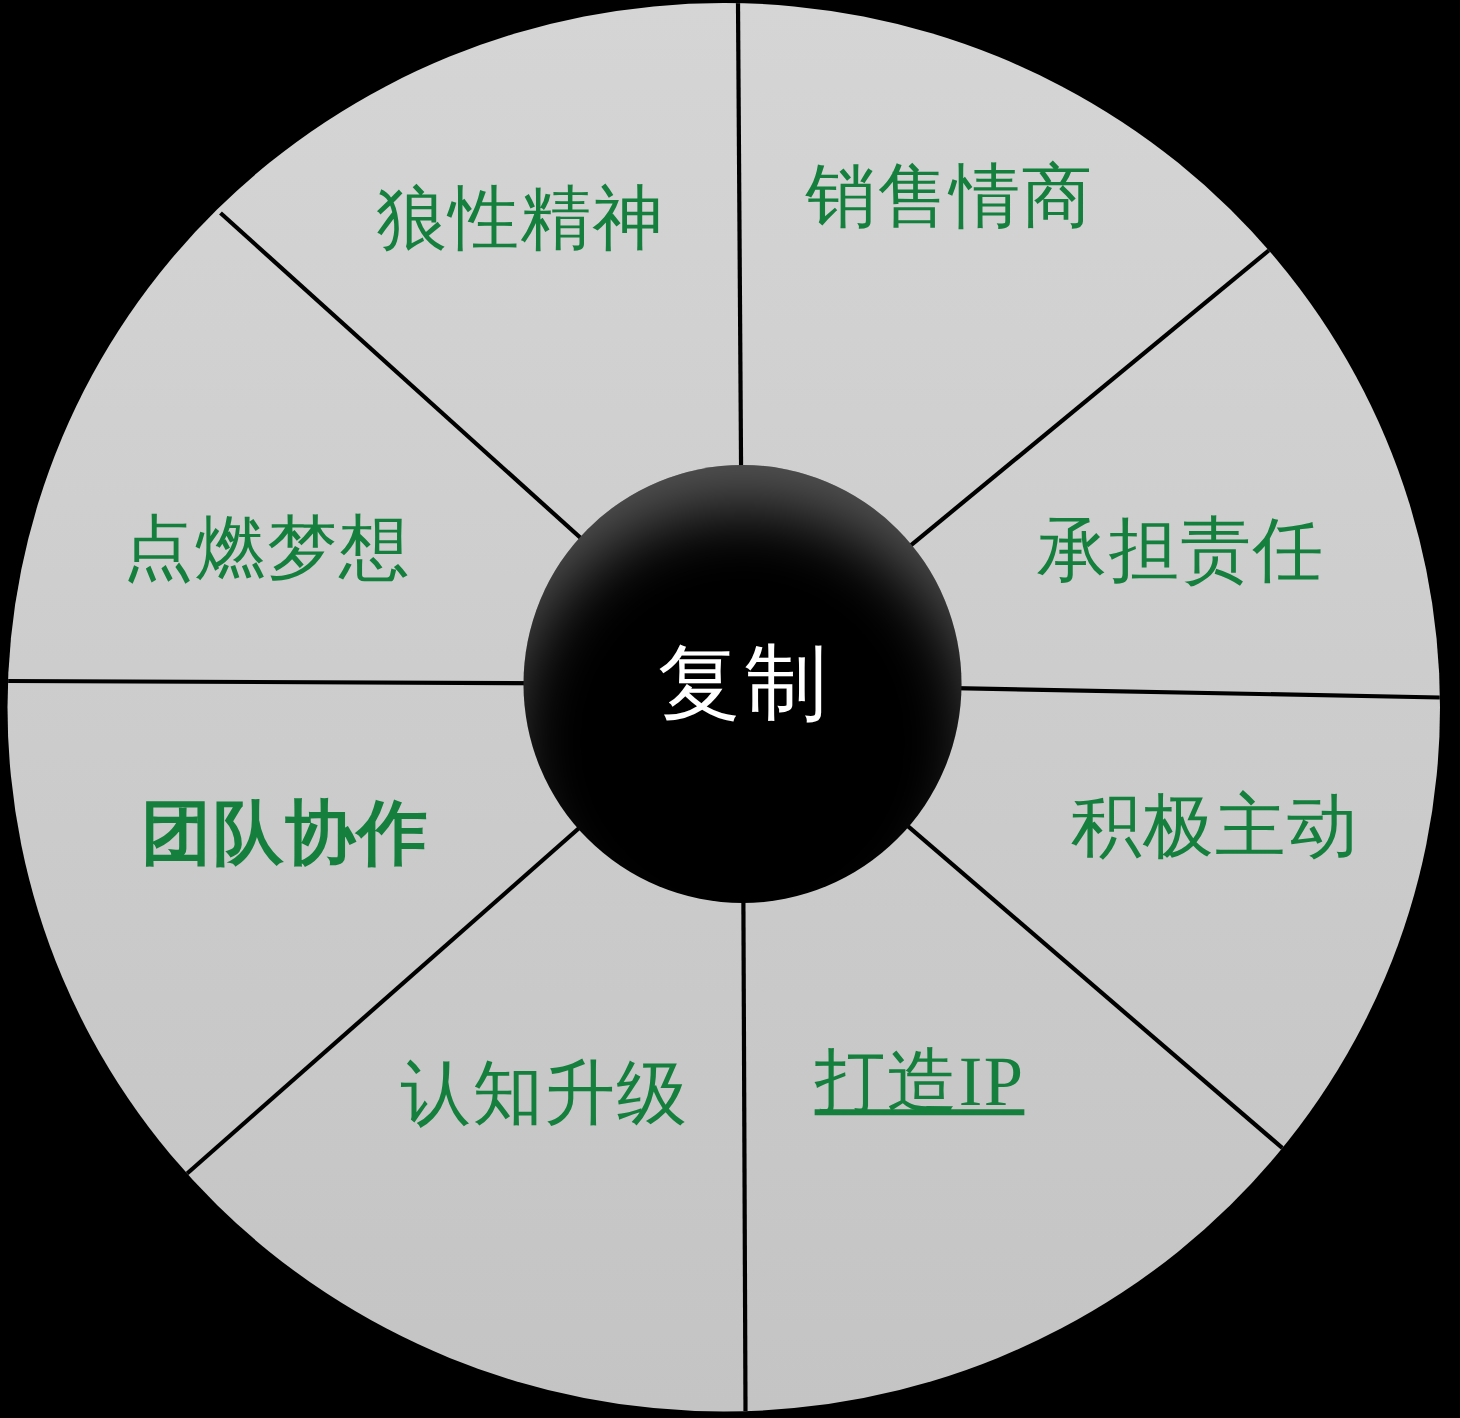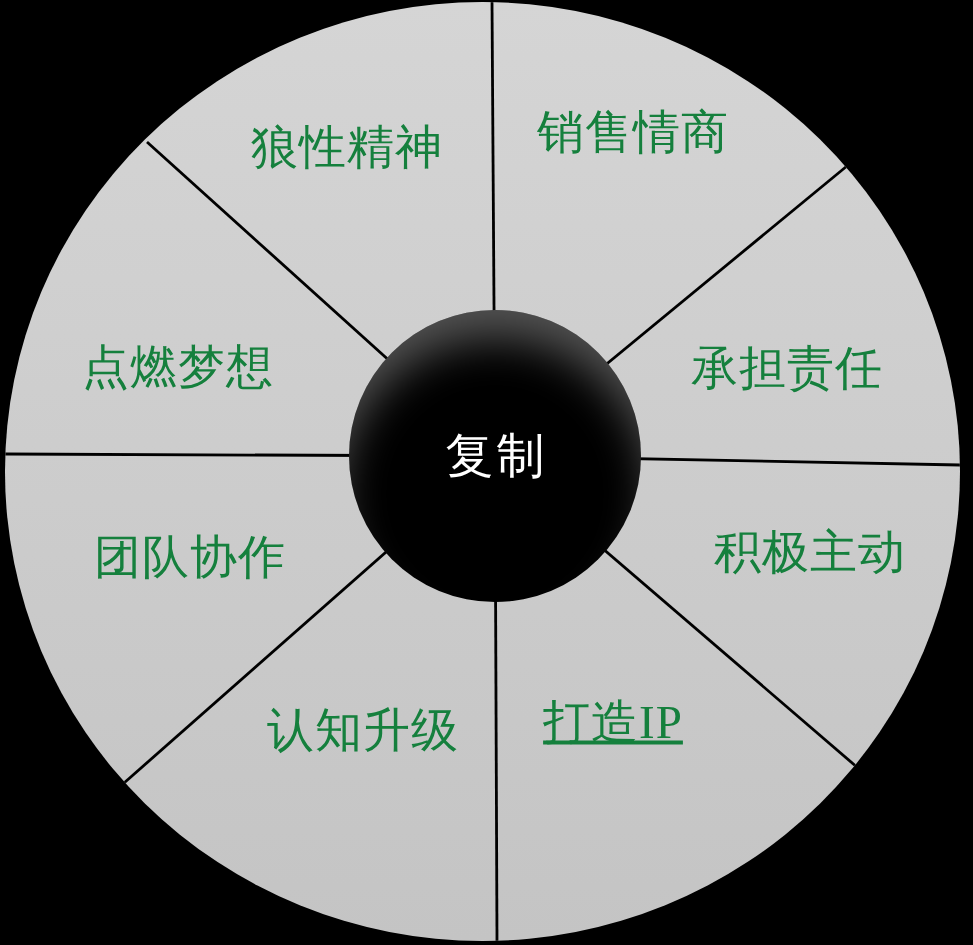--- a/index.html
+++ b/index.html
@@ -27,41 +27,41 @@
     width: 292px;
     height: 292px;
     border-radius: 50%;
     background: #000000;
     box-shadow: inset 0 38px 44px -10px rgba(255,255,255,0.32);
     display: flex;
     flex-direction: column;
     align-items: center;
     justify-content: center;
     color: #ffffff;
-    font-size: 48px;
+    font-size: 55px;
     line-height: 70px;
     letter-spacing: 3px;
     text-indent: 3px; 
   }
   .seg-label {
     position: absolute;
     transform: translate(-50%, -50%);
     font-size: 47px;
     line-height: 1;
     color: #15803d;
     white-space: nowrap;
     letter-spacing: 1px;
   }
   
   .s0 { left: 620px; top: 132px; margin-left: 13px; }  
   .s1 { left: 787px; top: 368px; text-align: right; }  
   .s2 { left: 810px; top: 552px; text-align: right; }  
   .s3 { left: 613px; top: 722px; text-decoration: underline; }  
   .s4 { left: 363px; top: 730px; }  
-  .s5 { left: 190px; top: 557px; }  
+  .s5 { left: 190px; top: 557px; font-weight: bold; }  
   .s6 { left: 178px; top: 367px; }  
   .s7 { left: 347px; top: 147px; }  
 </style>
 </head>
 <body>
 
 <div class="stage">
 
   <svg width="973" height="945" viewBox="0 0 973 945">
     <defs>

